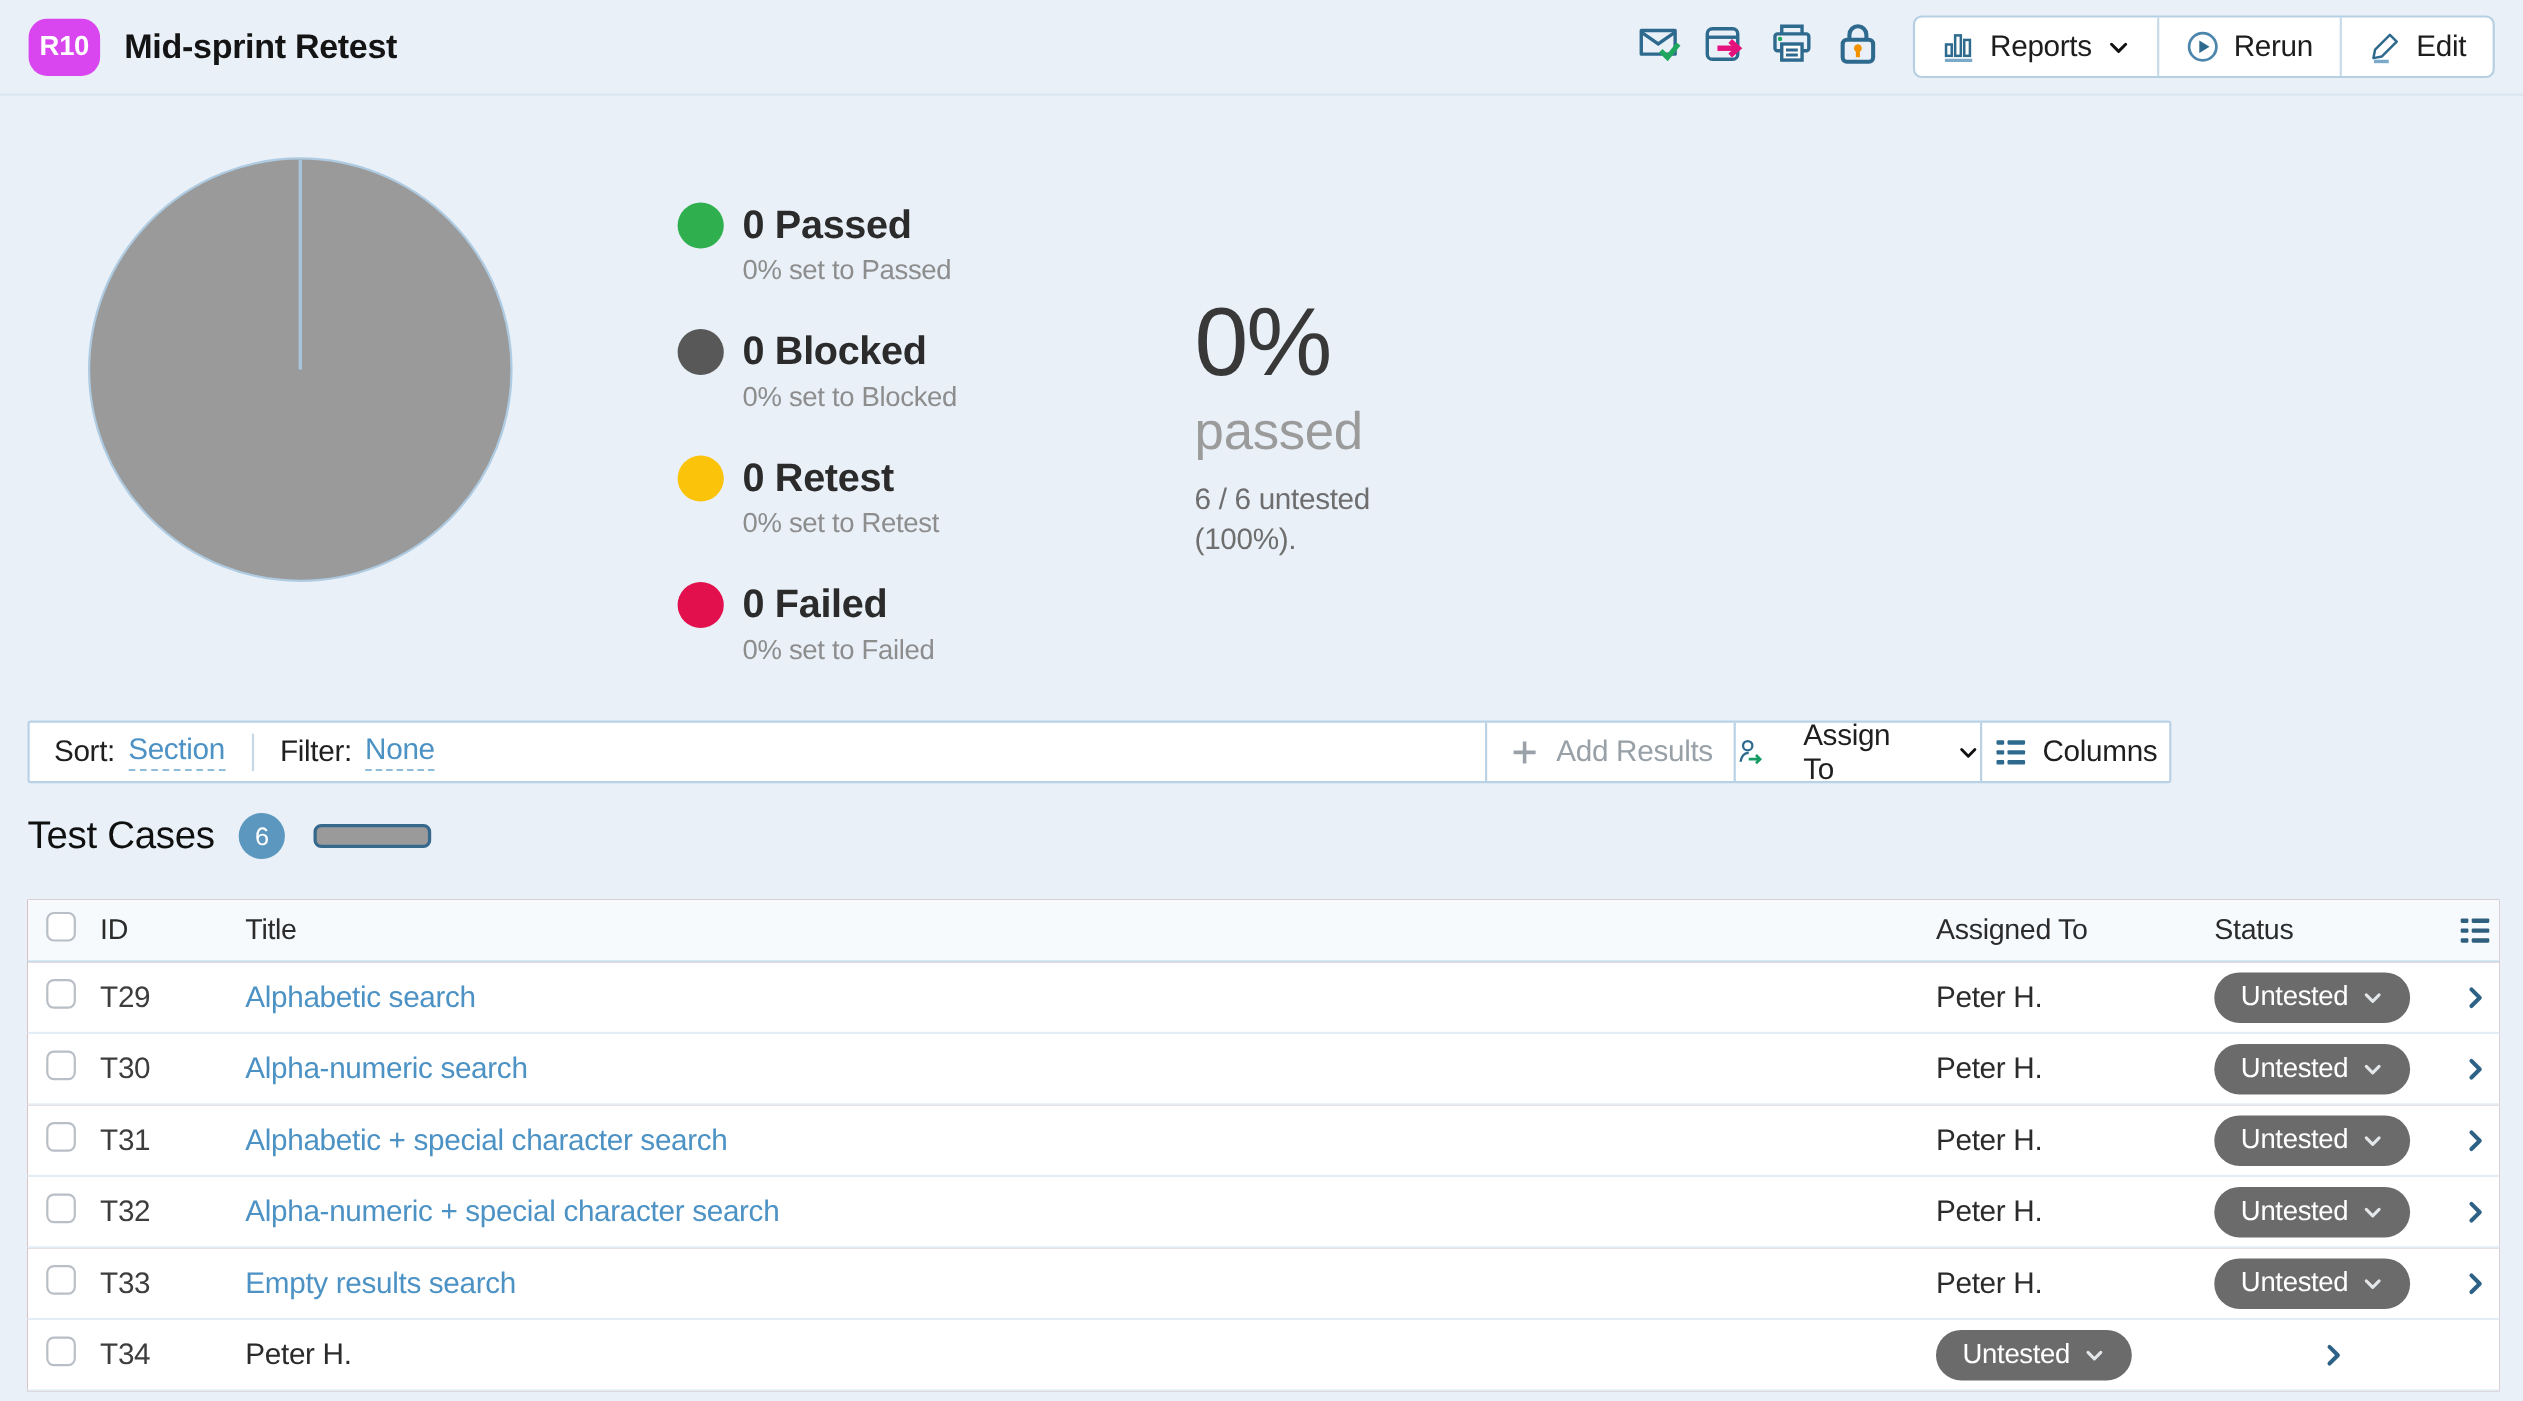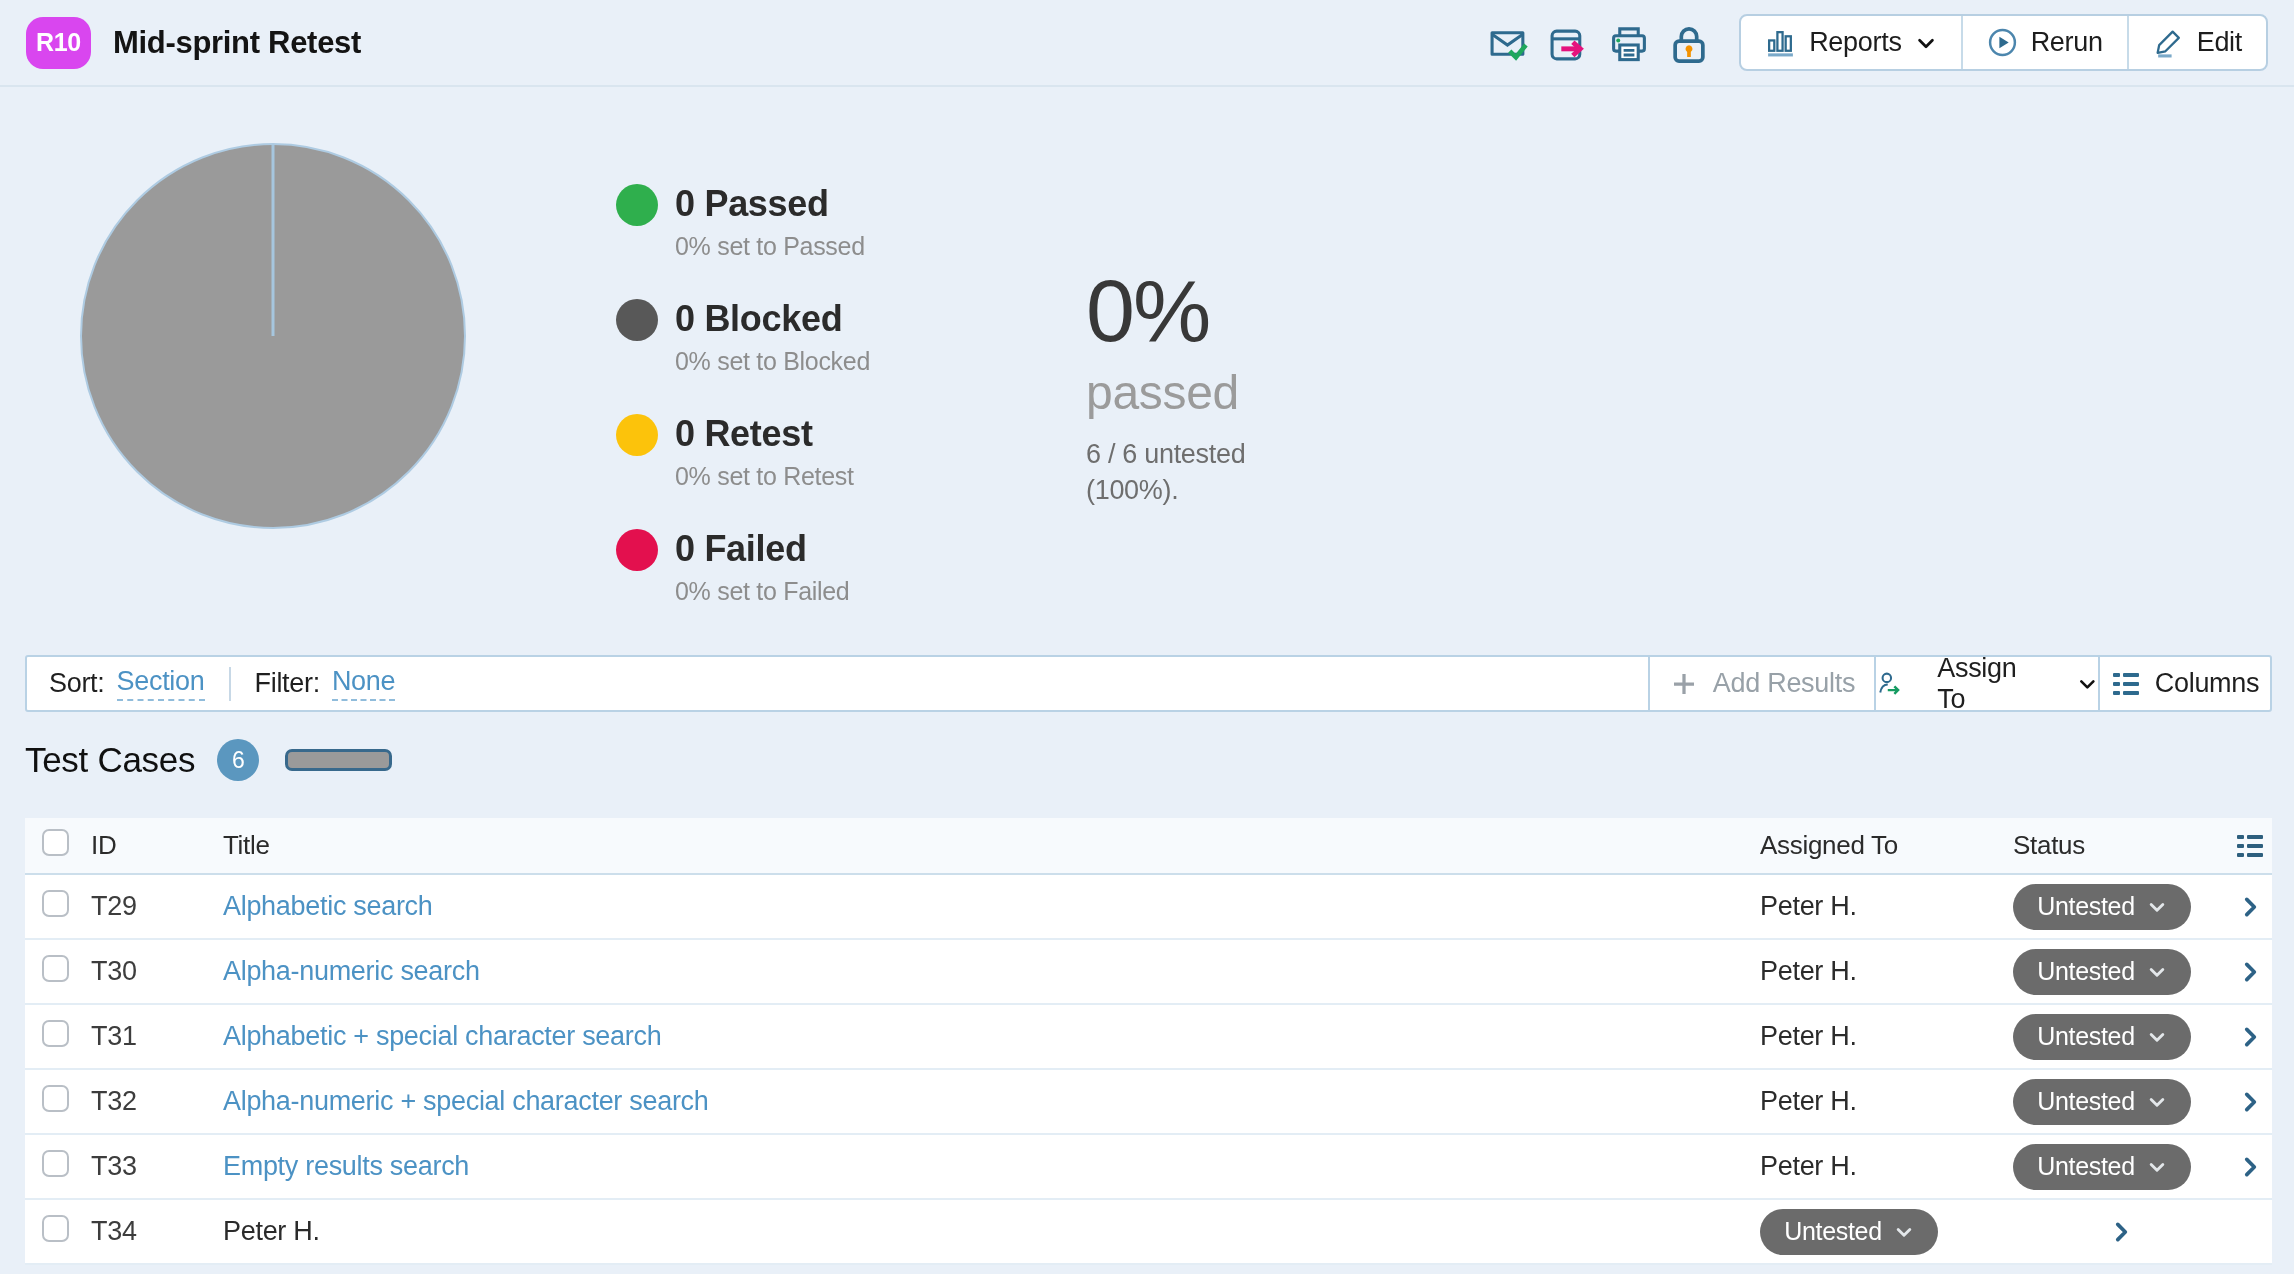--- a/index.html
+++ b/index.html
@@ -16,21 +16,21 @@
     position:absolute; top:0; left:0; right:0; height:87px;
     display:flex; align-items:center; padding:0 26px;
     border-bottom:2px solid #d9e5ef; background:#e9f0f8;
   }
   .run-badge {
     background:#d946ef; color:#fff; font-weight:bold; font-size:25px;
     height:52px; min-width:60px; padding:0 10px; border-radius:17px;
     display:flex; align-items:center; justify-content:center; margin-right:22px;
   }
   .page-title { font-size:31px; font-weight:bold; color:#141414; }
-  .header-right { margin-left:auto; display:flex; align-items:flex-end; gap:8px; }
+  .header-right { margin-left:auto; display:flex; align-items:flex-start; gap:8px; }
   .icon-btn { width:52px; height:52px; display:flex; align-items:center; justify-content:center; cursor:pointer; }
   .icon-btn svg { width:40px; height:40px; }
   .btn-group {
     display:flex; border:2px solid #b7cfe2; border-radius:8px; background:#fff;
     height:57px; margin-left:16px; align-items:stretch;
   }
   .btn { display:flex; align-items:center; gap:13px; padding:0 24px; font-size:27px; color:#1d1d1d; cursor:pointer; }
   .btn + .btn { border-left:2px solid #c7dbe9; }
   .btn svg.act { width:31px; height:31px; }
   .btn svg.chev { width:22px; height:22px; }
@@ -46,21 +46,21 @@
   .legend-item { display:flex; margin-bottom:37px; }
   .legend-dot { width:42px; height:42px; border-radius:50%; flex:0 0 42px; margin-right:17px; margin-top:1px; }
   .legend-label { font-size:36px; font-weight:bold; color:#2b2b2b; }
   .legend-sub { font-size:25px; color:#8d8d8d; margin-top:7px; }
   .stats { position:absolute; left:1086px; top:178px; }
   .stats-percent { font-size:88px; color:#383838; line-height:1; letter-spacing:-2px; }
   .stats-label { font-size:48px; color:#9b9b9b; margin-top:10px; line-height:1.15; }
   .stats-detail { font-size:27px; color:#6e6e6e; margin-top:17px; line-height:1.32; }
   
   .toolbar {
-    position:absolute; left:25px; top:566px; width:2247px; height:57px;
+    position:absolute; left:25px; top:566px; width:1949px; height:57px;
     background:#fff; border:2px solid #b9d2e5; border-radius:3px;
     display:flex; align-items:stretch;
   }
   .sort-area { flex:1; display:flex; align-items:center; padding-left:22px; gap:12px; font-size:27px; color:#1f1f1f; }
   .link-dashed { color:#4c92c4; border-bottom:2px dashed #90bcdb; padding-bottom:2px; cursor:pointer; }
   .v-div { width:2px; background:#c7d8e6; height:34px; margin:0 12px; align-self:center; }
   .tb-seg { display:flex; align-items:center; justify-content:center; gap:14px; border-left:2px solid #b9d2e5; font-size:27px; cursor:pointer; }
   .tb-seg svg { width:30px; height:30px; }
   .seg-add { width:226px; color:#98a1a8; }
   .seg-assign { width:224px; color:#1f1f1f;gap:33px; }

